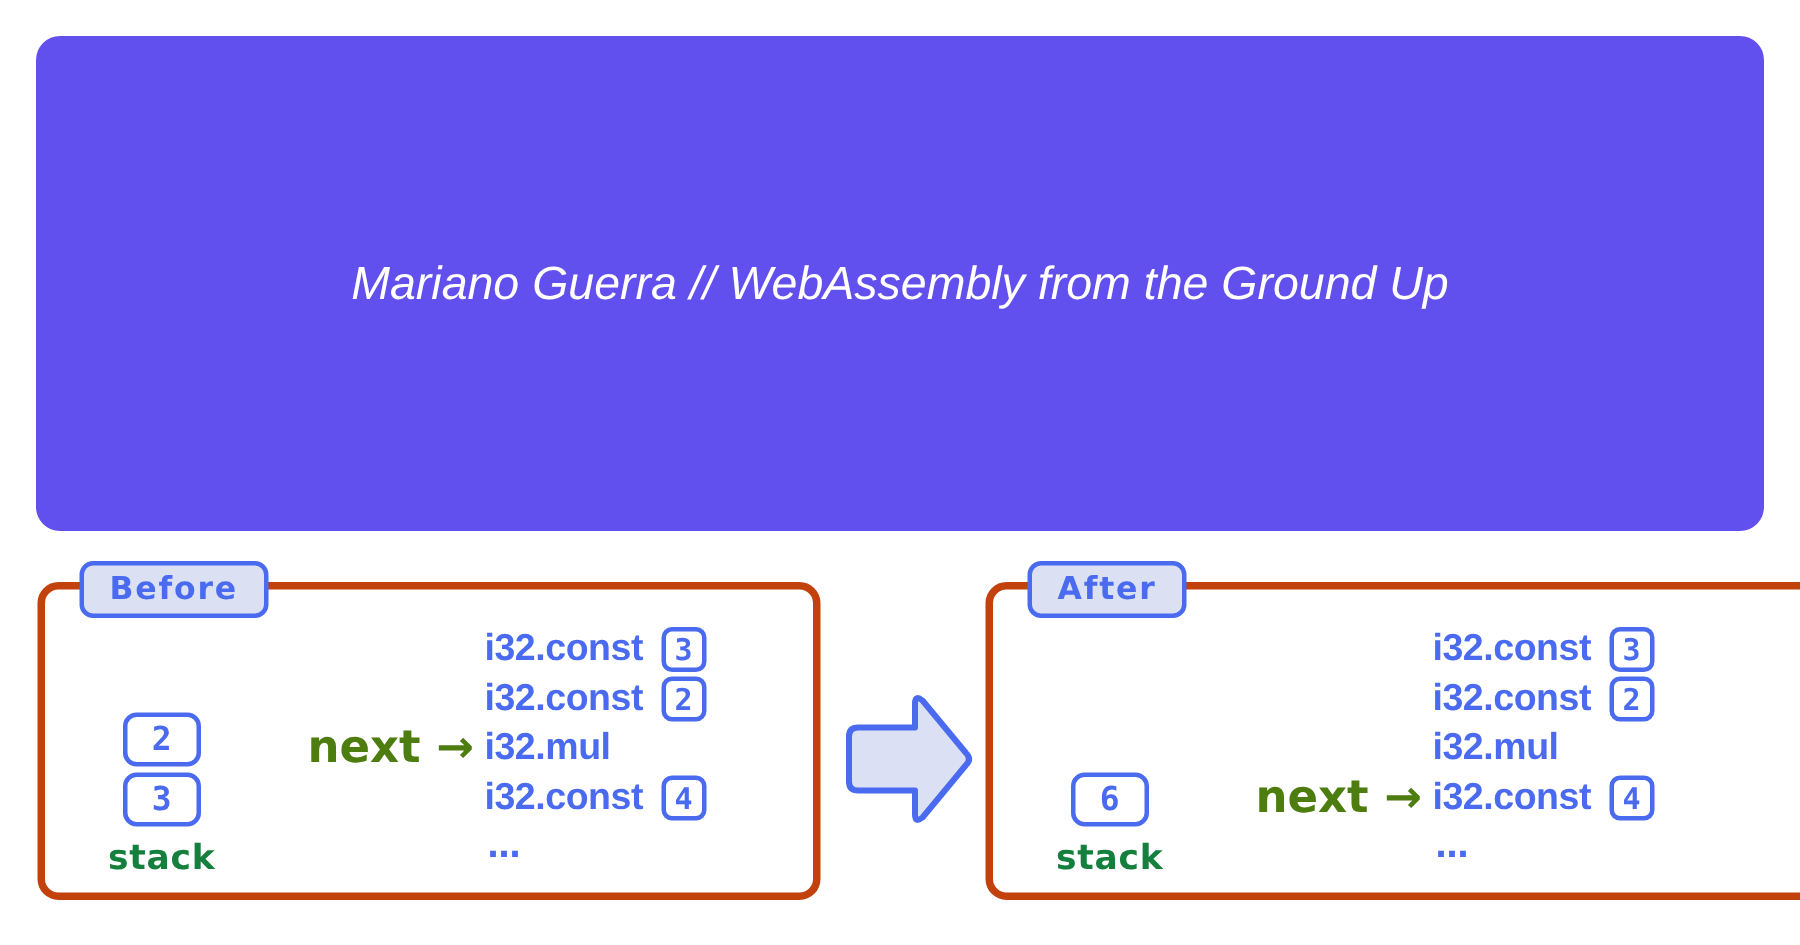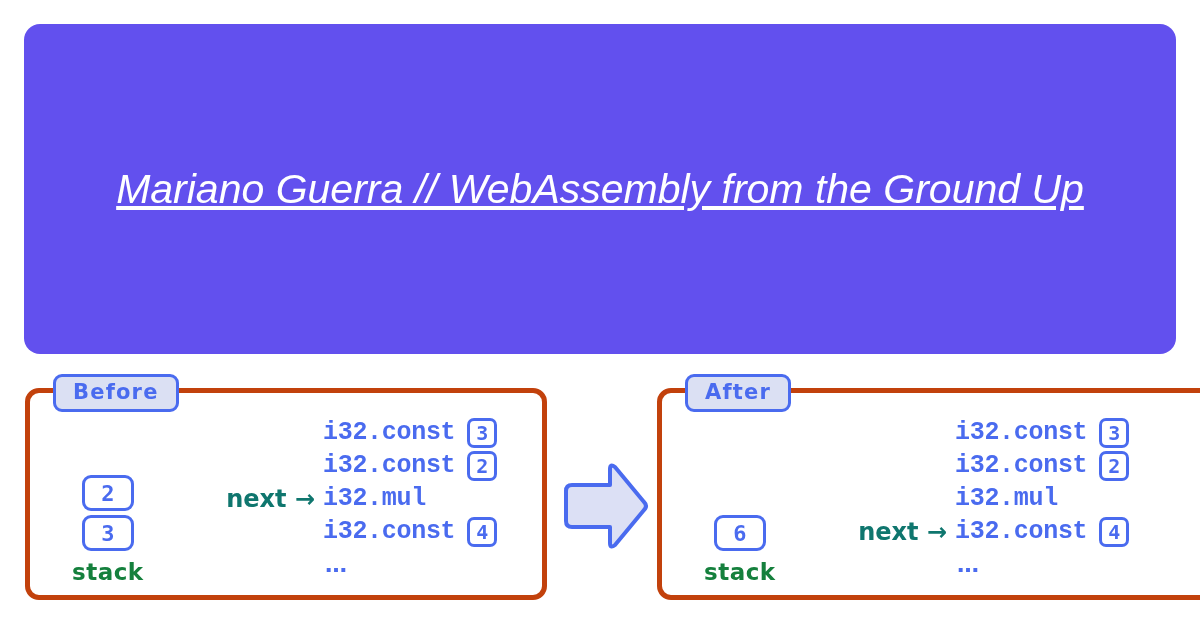--- a/index.html
+++ b/index.html
@@ -37,25 +37,24 @@
     line-height: 1.05;
     color: #ffffff;
     letter-spacing: -0.5px;
     text-align: center;
     margin: 0 0 26px 0;
   }
   #deck-subtitle {
     font-family: "Liberation Sans", sans-serif;
     font-style: italic;
     font-weight: normal;
-    font-size: 41px;
+    font-size: 31px;
     color: #ffffff;
     text-align: center;
     margin: 0;
-    text-decoration: underline;
   }
 
   
   #diagram {
     position: absolute;
     left: 0;
     top: 360px;
     width: 1200px;
     height: 270px;
   }
@@ -138,28 +137,28 @@
     display: flex;
     align-items: center;
     height: 33px;
   }
   .instr-marker {
     width: 118px;
     text-align: right;
     padding-right: 8px;
     font-family: "DejaVu Sans", sans-serif;
     font-weight: bold;
-    font-size: 24px;
-    color: #0f766e;
+    font-size: 30px;
+    color: #4d7c0f;
     white-space: nowrap;
     box-sizing: border-box;
   }
   .instr-marker.empty { visibility: hidden; }
   .instr-name {
-    font-family: Liberation Mono, monospace;
+    font-family: Liberation Sans, sans-serif;
     font-size: 25px;
     font-weight: bold;
     color: #4a6bef;
     white-space: pre;
     letter-spacing: -0.3px;
     text-align: right;
   }
   .instr-arg {
     width: 30px;
     height: 30px;

